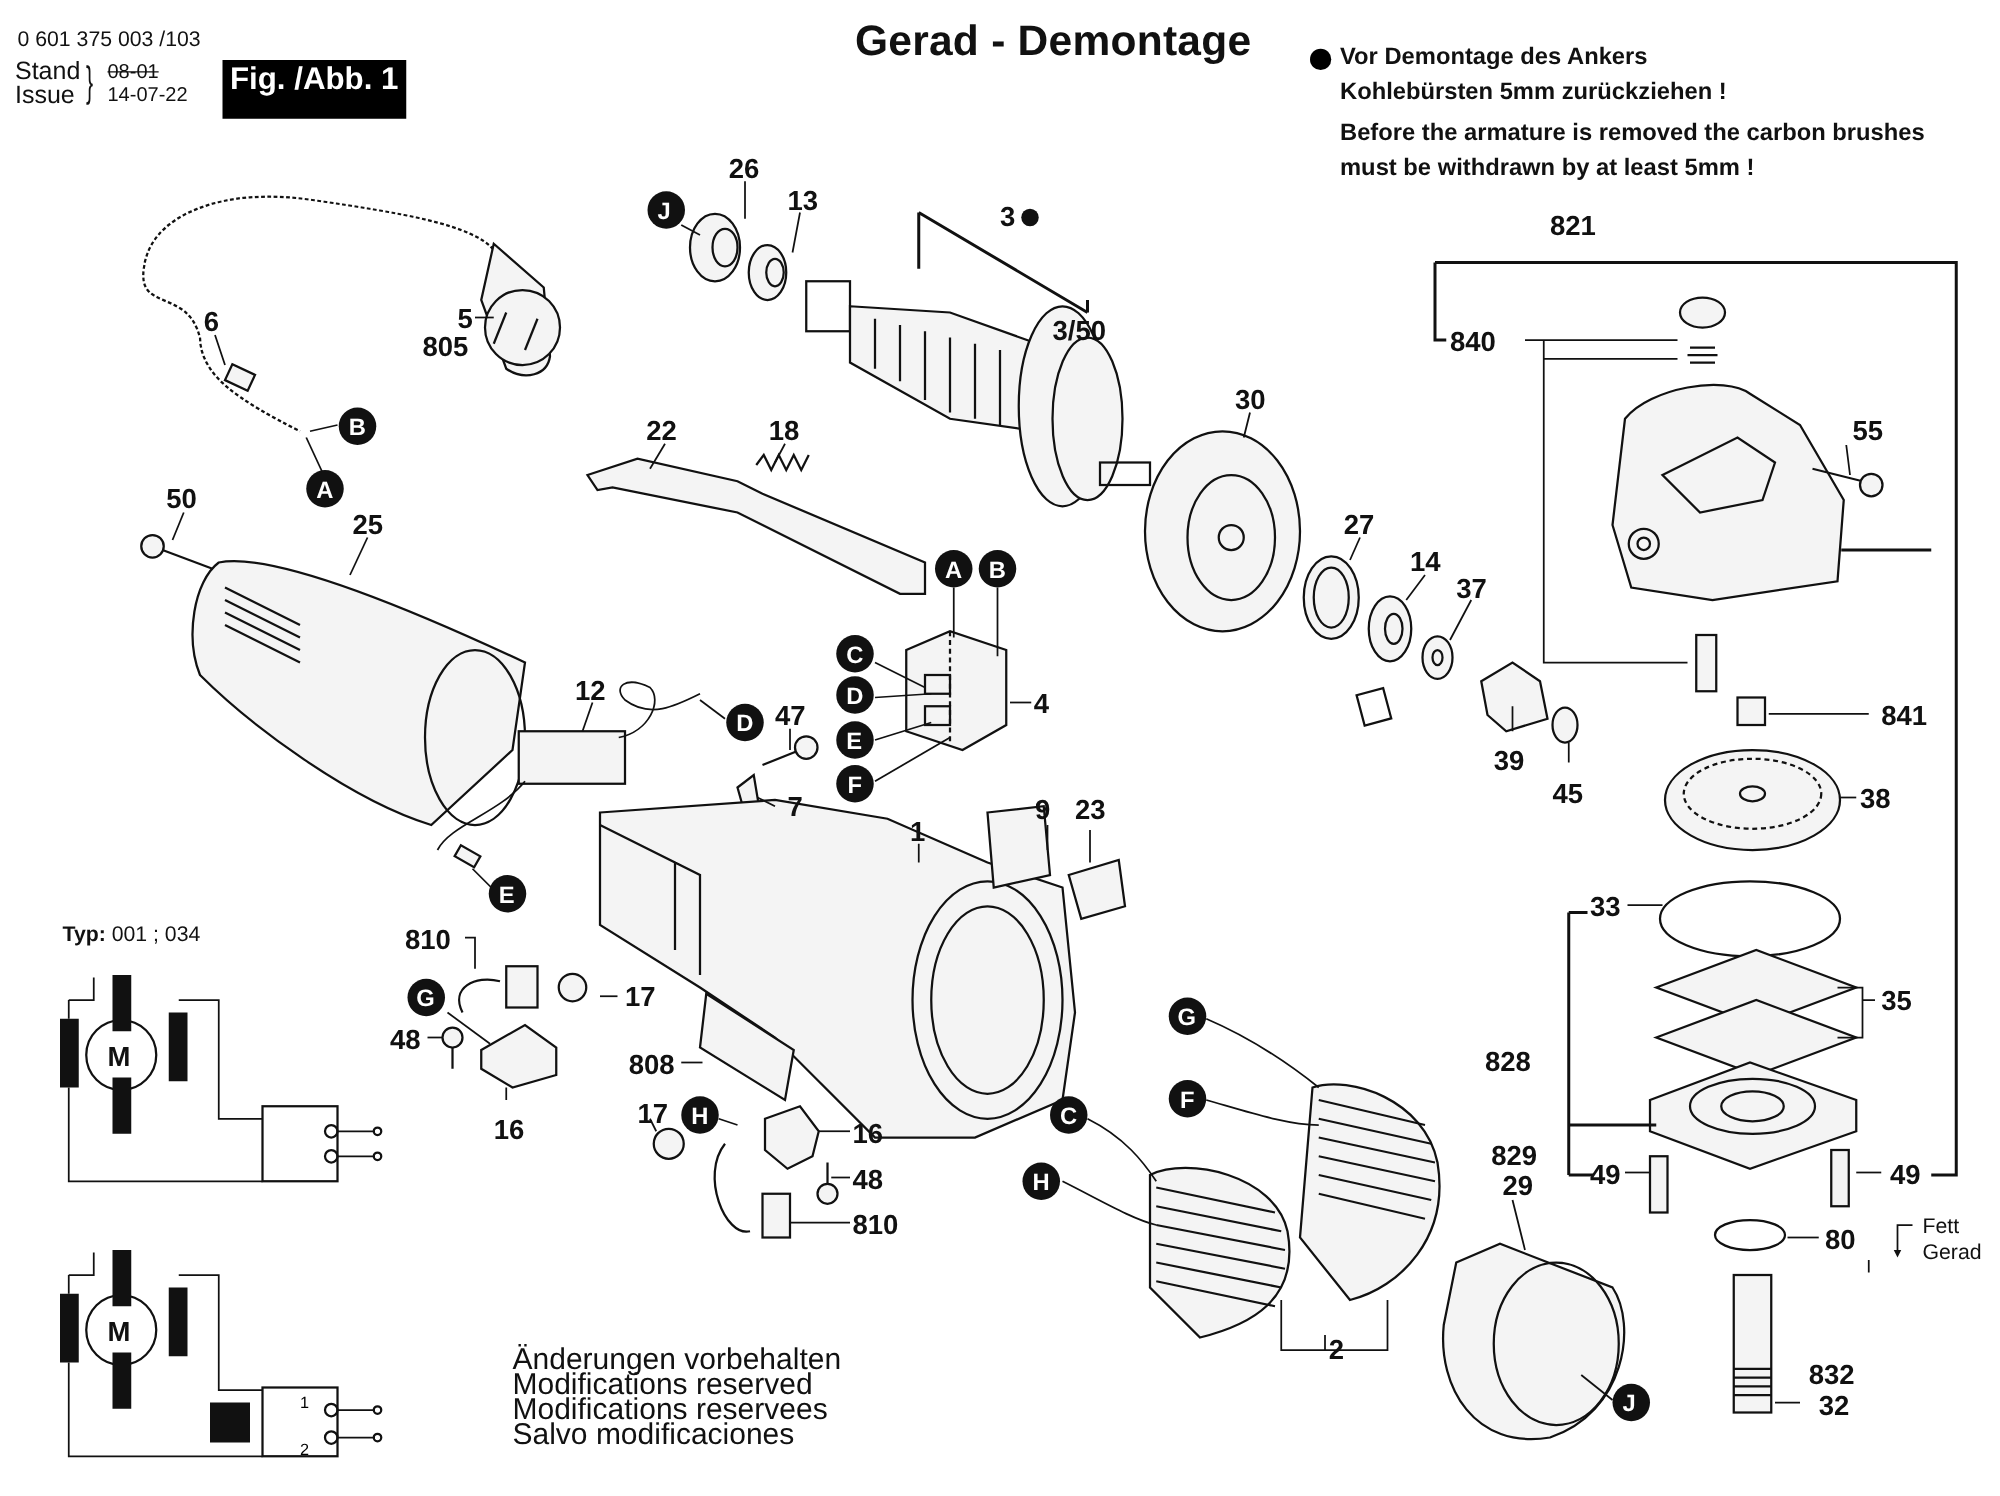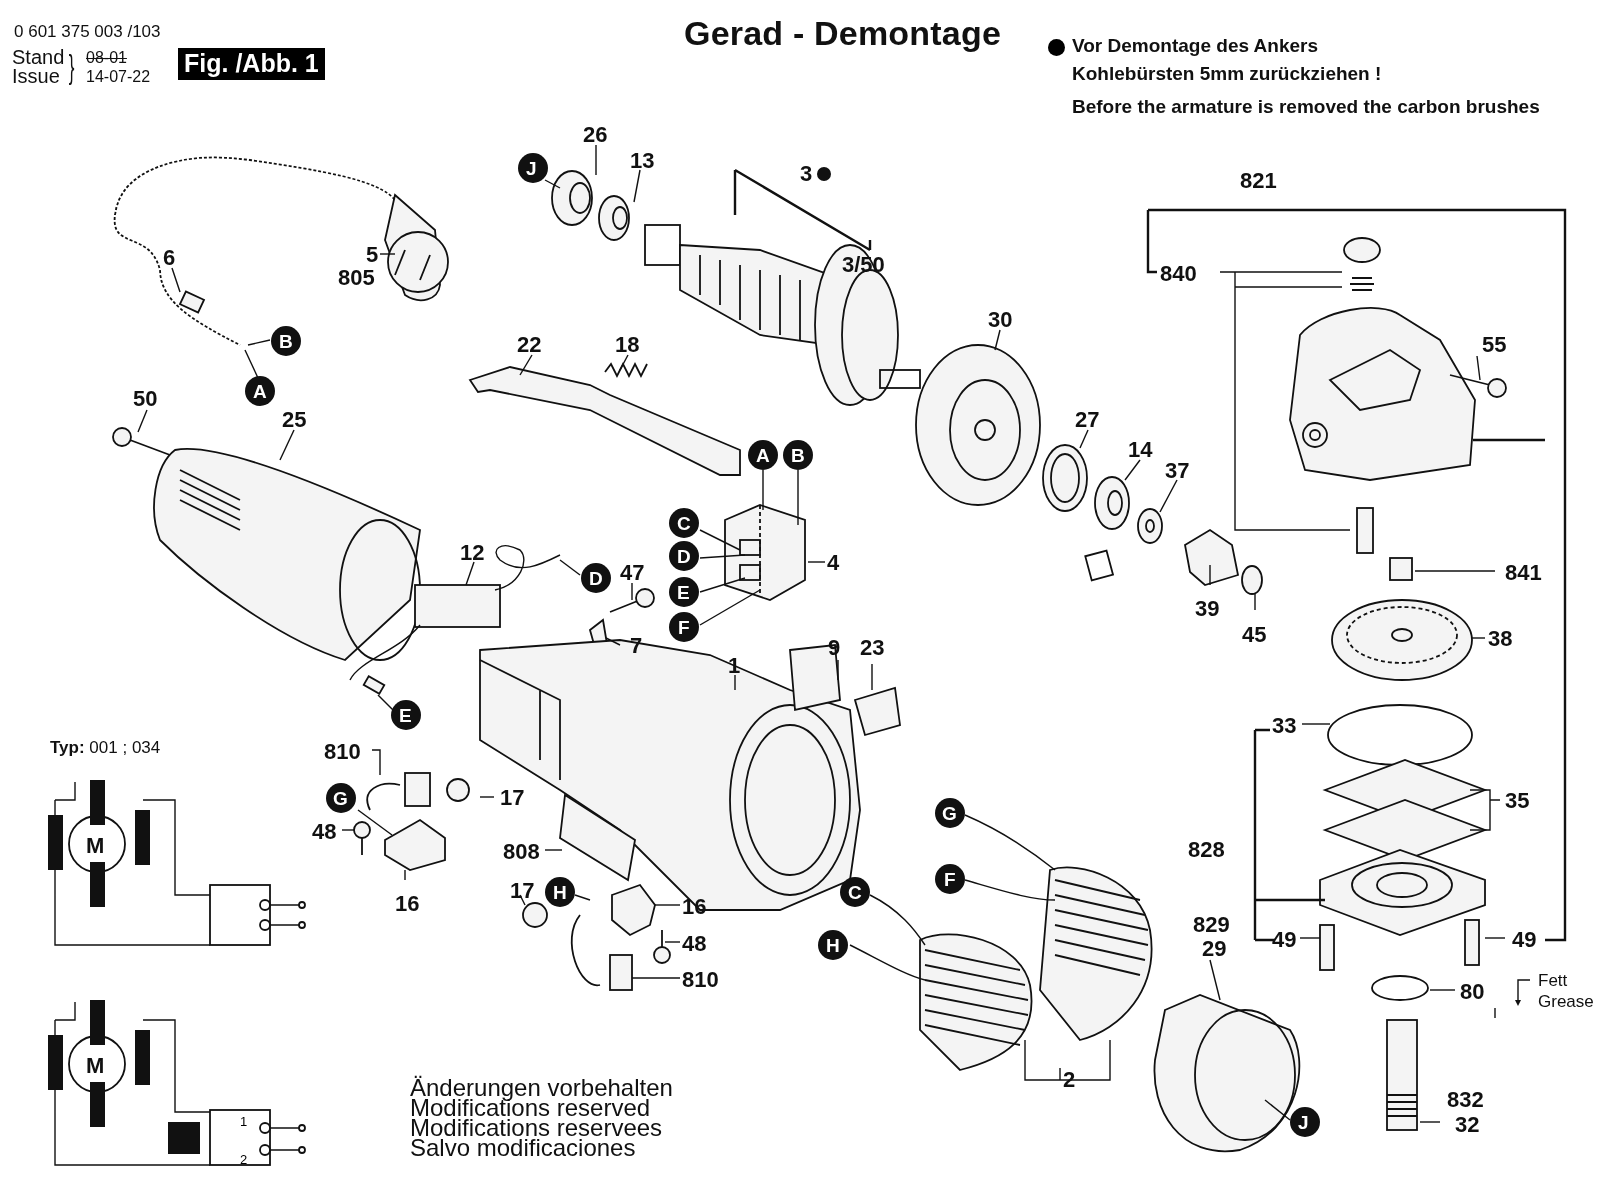--- a/index.html
+++ b/index.html
@@ -2,21 +2,21 @@
 <html><head>
 <meta charset="utf-8">
 <style>
   html, body { margin:0; padding:0; background:#fff; }
   body { width:1600px; height:1197px; position:relative; overflow:hidden; font-family:"Liberation Sans", sans-serif; color:#111; }
   .hdr-code { position:absolute; left:14px; top:22px; font-size:17px; }
   .stand { position:absolute; left:12px; top:48px; font-size:20px; line-height:19px; }
   .brace { position:absolute; left:66px; top:46px; font-size:34px; line-height:40px; transform:scaleX(0.5); }
   .dates { position:absolute; left:86px; top:48px; font-size:16px; line-height:19px; }
   .dates .old { text-decoration:line-through; }
-  .figbox { position:absolute; left:178px; top:48px; background:#000; color:#fff; font-weight:bold; font-size:25px; padding:1px 6px 2px 6px; }
+  .figbox { position:absolute; left:178px; top:48px; background:#000; color:#fff; font-weight:bold; font-size:25px; padding:1px 6px 17px 6px; }
   .title { position:absolute; left:684px; top:14px; font-size:34px; font-weight:bold; letter-spacing:0.2px; }
   .note { position:absolute; left:1072px; top:32px; font-size:19px; line-height:28px; }
   .note .bullet { position:absolute; left:-24px; top:7px; width:17px; height:17px; border-radius:50%; background:#000; }
   .note p { margin:0;font-weight:bold; }
   .note .en { margin-top:5px; }
   .typ { position:absolute; left:50px; top:738px; font-size:17px; }
   .typ b { font-weight:bold;margin-top:48px; }
   .mods { position:absolute; left:410px; top:1078px; font-size:24px; line-height:20px; }
   .fett { position:absolute; left:1538px; top:970px; font-size:17px; line-height:21px; }
   svg.diagram { position:absolute; left:0; top:0; }
@@ -41,37 +41,38 @@
   <div>14-07-22</div>
 </div>
 <div class="figbox">Fig. /Abb. 1</div>
 <div class="title">Gerad - Demontage</div>
 
 <div class="note">
   <span class="bullet"></span>
   <p>Vor Demontage des Ankers</p>
   <p>Kohlebürsten 5mm zurückziehen !</p>
   <p class="en">Before the armature is removed the carbon brushes</p>
+  <p>must be withdrawn by at least 5mm !</p>
 </div>
 
 <div class="typ">
   <b>Typ:</b>
   <span>001 ; 034</span>
 </div>
 
 <div class="mods">
   <div>Änderungen vorbehalten</div>
   <div>Modifications reserved</div>
   <div>Modifications reservees</div>
   <div>Salvo modificaciones</div>
 </div>
 
 <div class="fett">
   <div>Fett</div>
-  <div>Grease</div>
+  <div>Gerad</div>
 </div>
 
 <svg class="diagram" width="1600" height="1197" viewBox="0 0 1600 1197">
 
   <g>
     <path class="part" d="M240 345 C190 320 160 300 160 270 C150 230 110 250 115 215 C120 170 180 150 250 160 C320 170 380 180 395 200" stroke-width="9" stroke="#222"></path>
     <path d="M240 345 C190 320 160 300 160 270 C150 230 110 250 115 215 C120 170 180 150 250 160 C320 170 380 180 395 200" fill="none" stroke="#fff" stroke-width="5" stroke-dasharray="2 3"></path>
     <rect x="182" y="295" width="20" height="14" class="partf" transform="rotate(25 192 302)"></rect>
   </g>
   <g>

